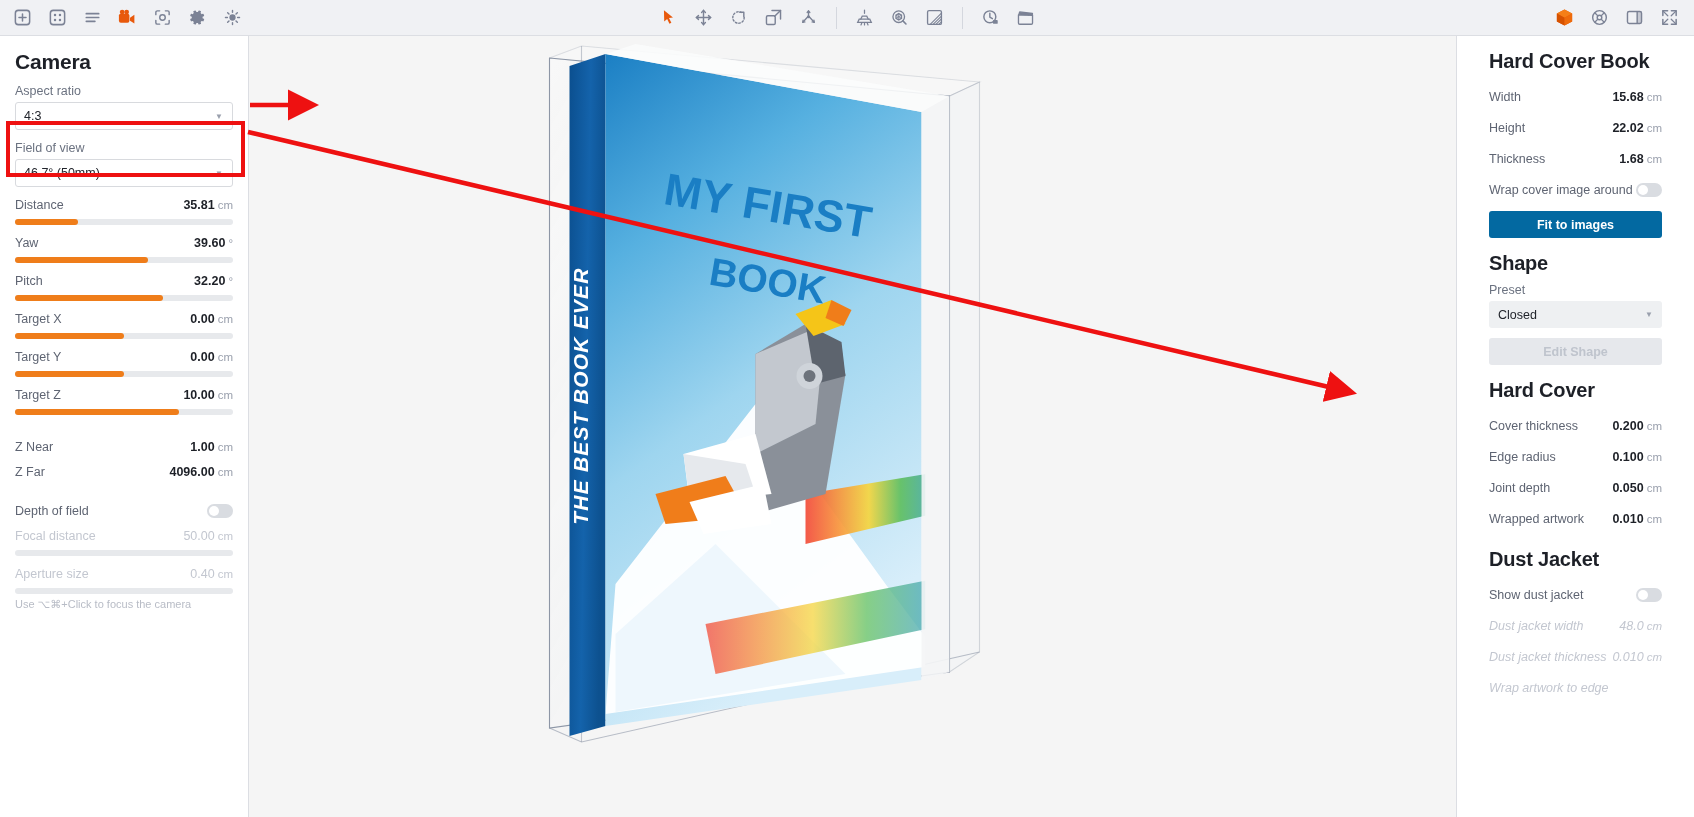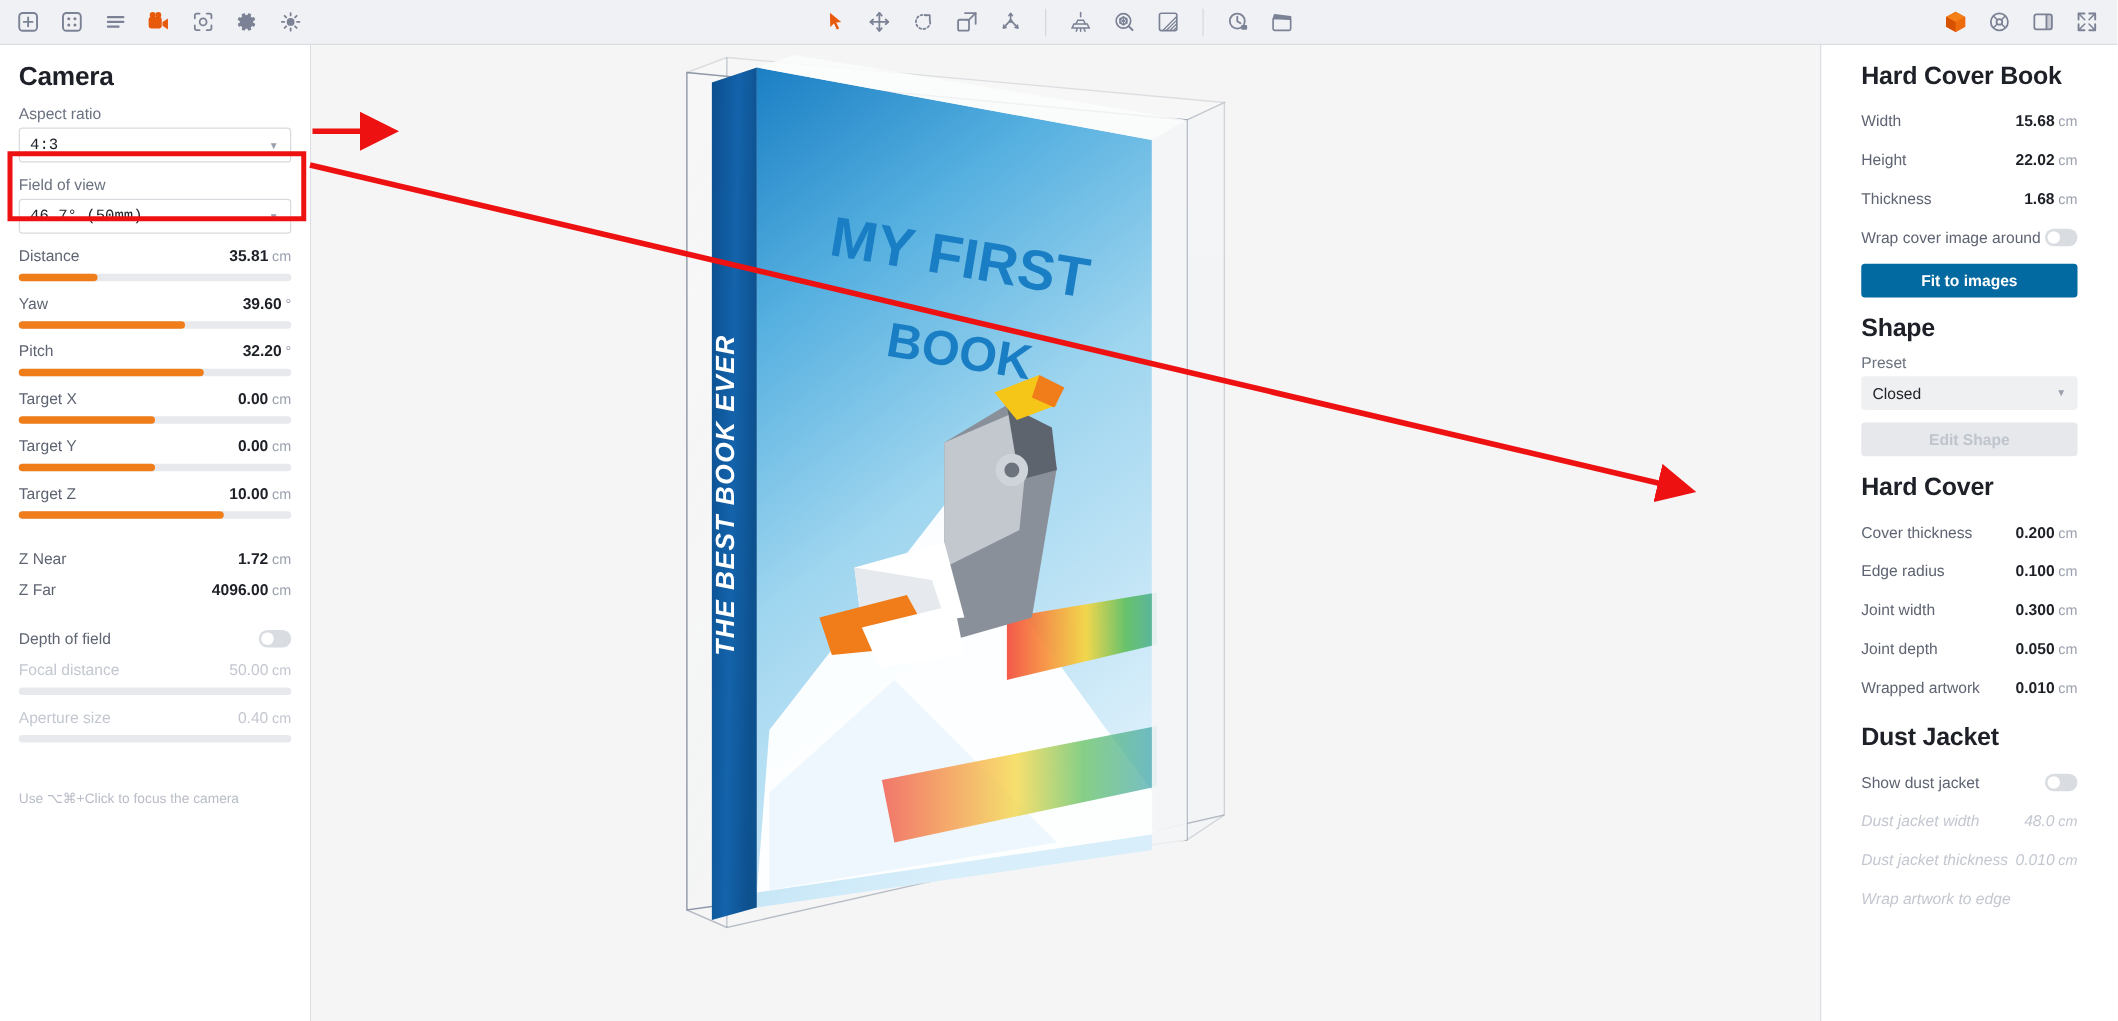--- a/index.html
+++ b/index.html
@@ -42,21 +42,21 @@
     font-size: 21px; font-weight: bold; color: #1d2027;
     padding: 14px 0 10px 0; letter-spacing: -0.2px;
   }
   .field-label { font-size: 12.5px; color: #6b7280; margin-bottom: 4px; }
   .select-box {
     height: 28px; border: 1px solid #d8dade; border-radius: 3px;
     background: #fff; display: flex; align-items: center;
     font-size: 12.5px; color: #21242b; padding: 0 4px 0 8px; cursor: pointer;
     margin-bottom: 11px;
   }
-  .select-box .sel-val { flex: 1; font-family: Liberation Mono, monospace; }
+  .select-box .sel-val { flex: 1; }
   .caret {
     width: 18px; height: 26px; display: flex; align-items: center; justify-content: center;
     color: #9aa0ad; font-size: 8px;
   }
   .row {
     display: flex; justify-content: space-between; align-items: baseline;
     font-size: 12.5px; margin-top: 11px;
   }
   .row .lbl { color: #5e6472; }
   .row .val { color: #1d2027; font-weight: bold; }
@@ -66,21 +66,21 @@
   .slider .fill { height: 6px; background: #ef7d1a; border-radius: 3px; }
   .slider.dimmed .fill { background: #e9ebee; }
   .toggle {
     width: 26px; height: 14px; border-radius: 7px; background: #d9dce1;
     position: relative; cursor: pointer;
   }
   .toggle::after {
     content: ""; position: absolute; top: 2px; left: 2px;
     width: 10px; height: 10px; border-radius: 50%; background: #fff;
   }
-  .hint { font-size: 11px; color: #b8bcc6; margin-top: 38px; }
+  .hint { font-size: 11px; color: #b8bcc6; margin-top: 4px; }
   .gap { height: 14px; }
 
   
   .red-box {
     position: absolute; left: 6px; top: 85px; width: 239px; height: 56px;
     border: 4px solid #ee1111; pointer-events: none; z-index: 30;
   }
 
   
   .viewport {
@@ -368,21 +368,21 @@
           </div>
         <div class="slider">
             <div class="fill" style="width:75%"></div>
           </div>
       </div>
 
       <div class="gap"></div>
 
       <div class="row">
         <span class="lbl">Z Near</span>
-        <span><span class="val">1.72</span><span class="unit">cm</span></span>
+        <span><span class="val">1.00</span><span class="unit">cm</span></span>
       </div>
       <div class="row">
         <span class="lbl">Z Far</span>
         <span><span class="val">4096.00</span><span class="unit">cm</span></span>
       </div>
 
       <div class="gap"></div>
 
       <div class="row" style="align-items:center">
         <span class="lbl">Depth of field</span>
@@ -522,24 +522,20 @@
       <div class="sec-title">Hard Cover</div>
       <div class="r-row">
         <span class="lbl">Cover thickness</span>
         <span><span class="val">0.200</span><span class="unit">cm</span></span>
       </div>
       <div class="r-row">
         <span class="lbl">Edge radius</span>
         <span><span class="val">0.100</span><span class="unit">cm</span></span>
       </div>
       <div class="r-row">
-        <span class="lbl">Joint width</span>
-        <span><span class="val">0.300</span><span class="unit">cm</span></span>
-      </div>
-      <div class="r-row">
         <span class="lbl">Joint depth</span>
         <span><span class="val">0.050</span><span class="unit">cm</span></span>
       </div>
       <div class="r-row">
         <span class="lbl">Wrapped artwork</span>
         <span><span class="val">0.010</span><span class="unit">cm</span></span>
       </div>
 
       <div class="sec-title">Dust Jacket</div>
       <div class="r-row">

